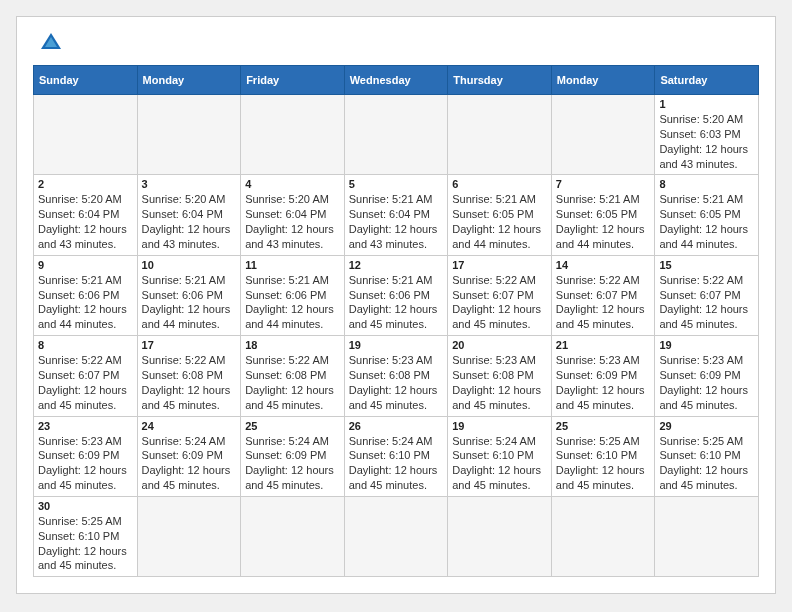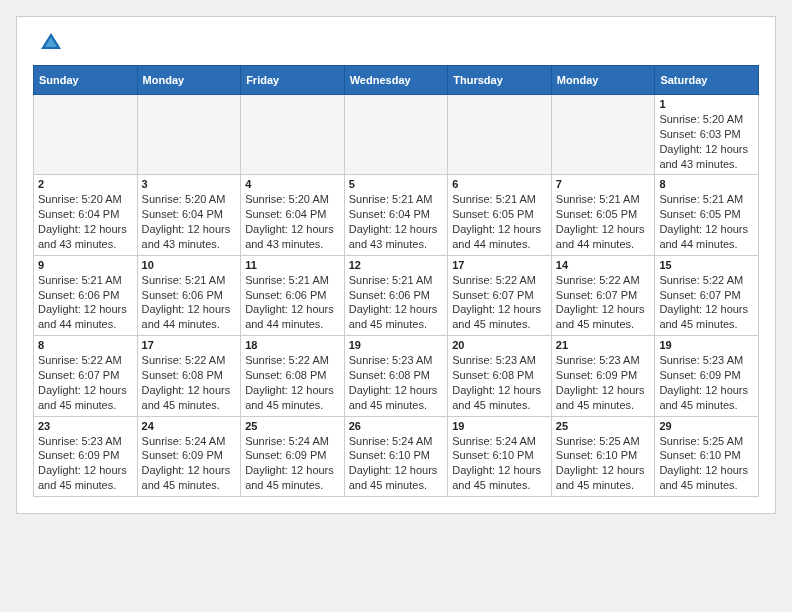--- a/index.html
+++ b/index.html
@@ -253,15 +253,27 @@
           </td>
           <td>
             <div class="day-num">25</div>
             <div class="day-info">Sunrise: 5:25 AM<br>Sunset: 6:10 PM<br>Daylight: 12 hours<br>and 45 minutes.</div>
           </td>
           <td>
             <div class="day-num">29</div>
             <div class="day-info">Sunrise: 5:25 AM<br>Sunset: 6:10 PM<br>Daylight: 12 hours<br>and 45 minutes.</div>
           </td>
         </tr>
+        <tr>
+          <td>
+            <div class="day-num">30</div>
+            <div class="day-info">Sunrise: 5:25 AM<br>Sunset: 6:10 PM<br>Daylight: 12 hours<br>and 45 minutes.</div>
+          </td>
+          <td class="empty"></td>
+          <td class="empty"></td>
+          <td class="empty"></td>
+          <td class="empty"></td>
+          <td class="empty"></td>
+          <td class="empty"></td>
+        </tr>
       </tbody>
   </table>
 </div>
 
 </body></html>

